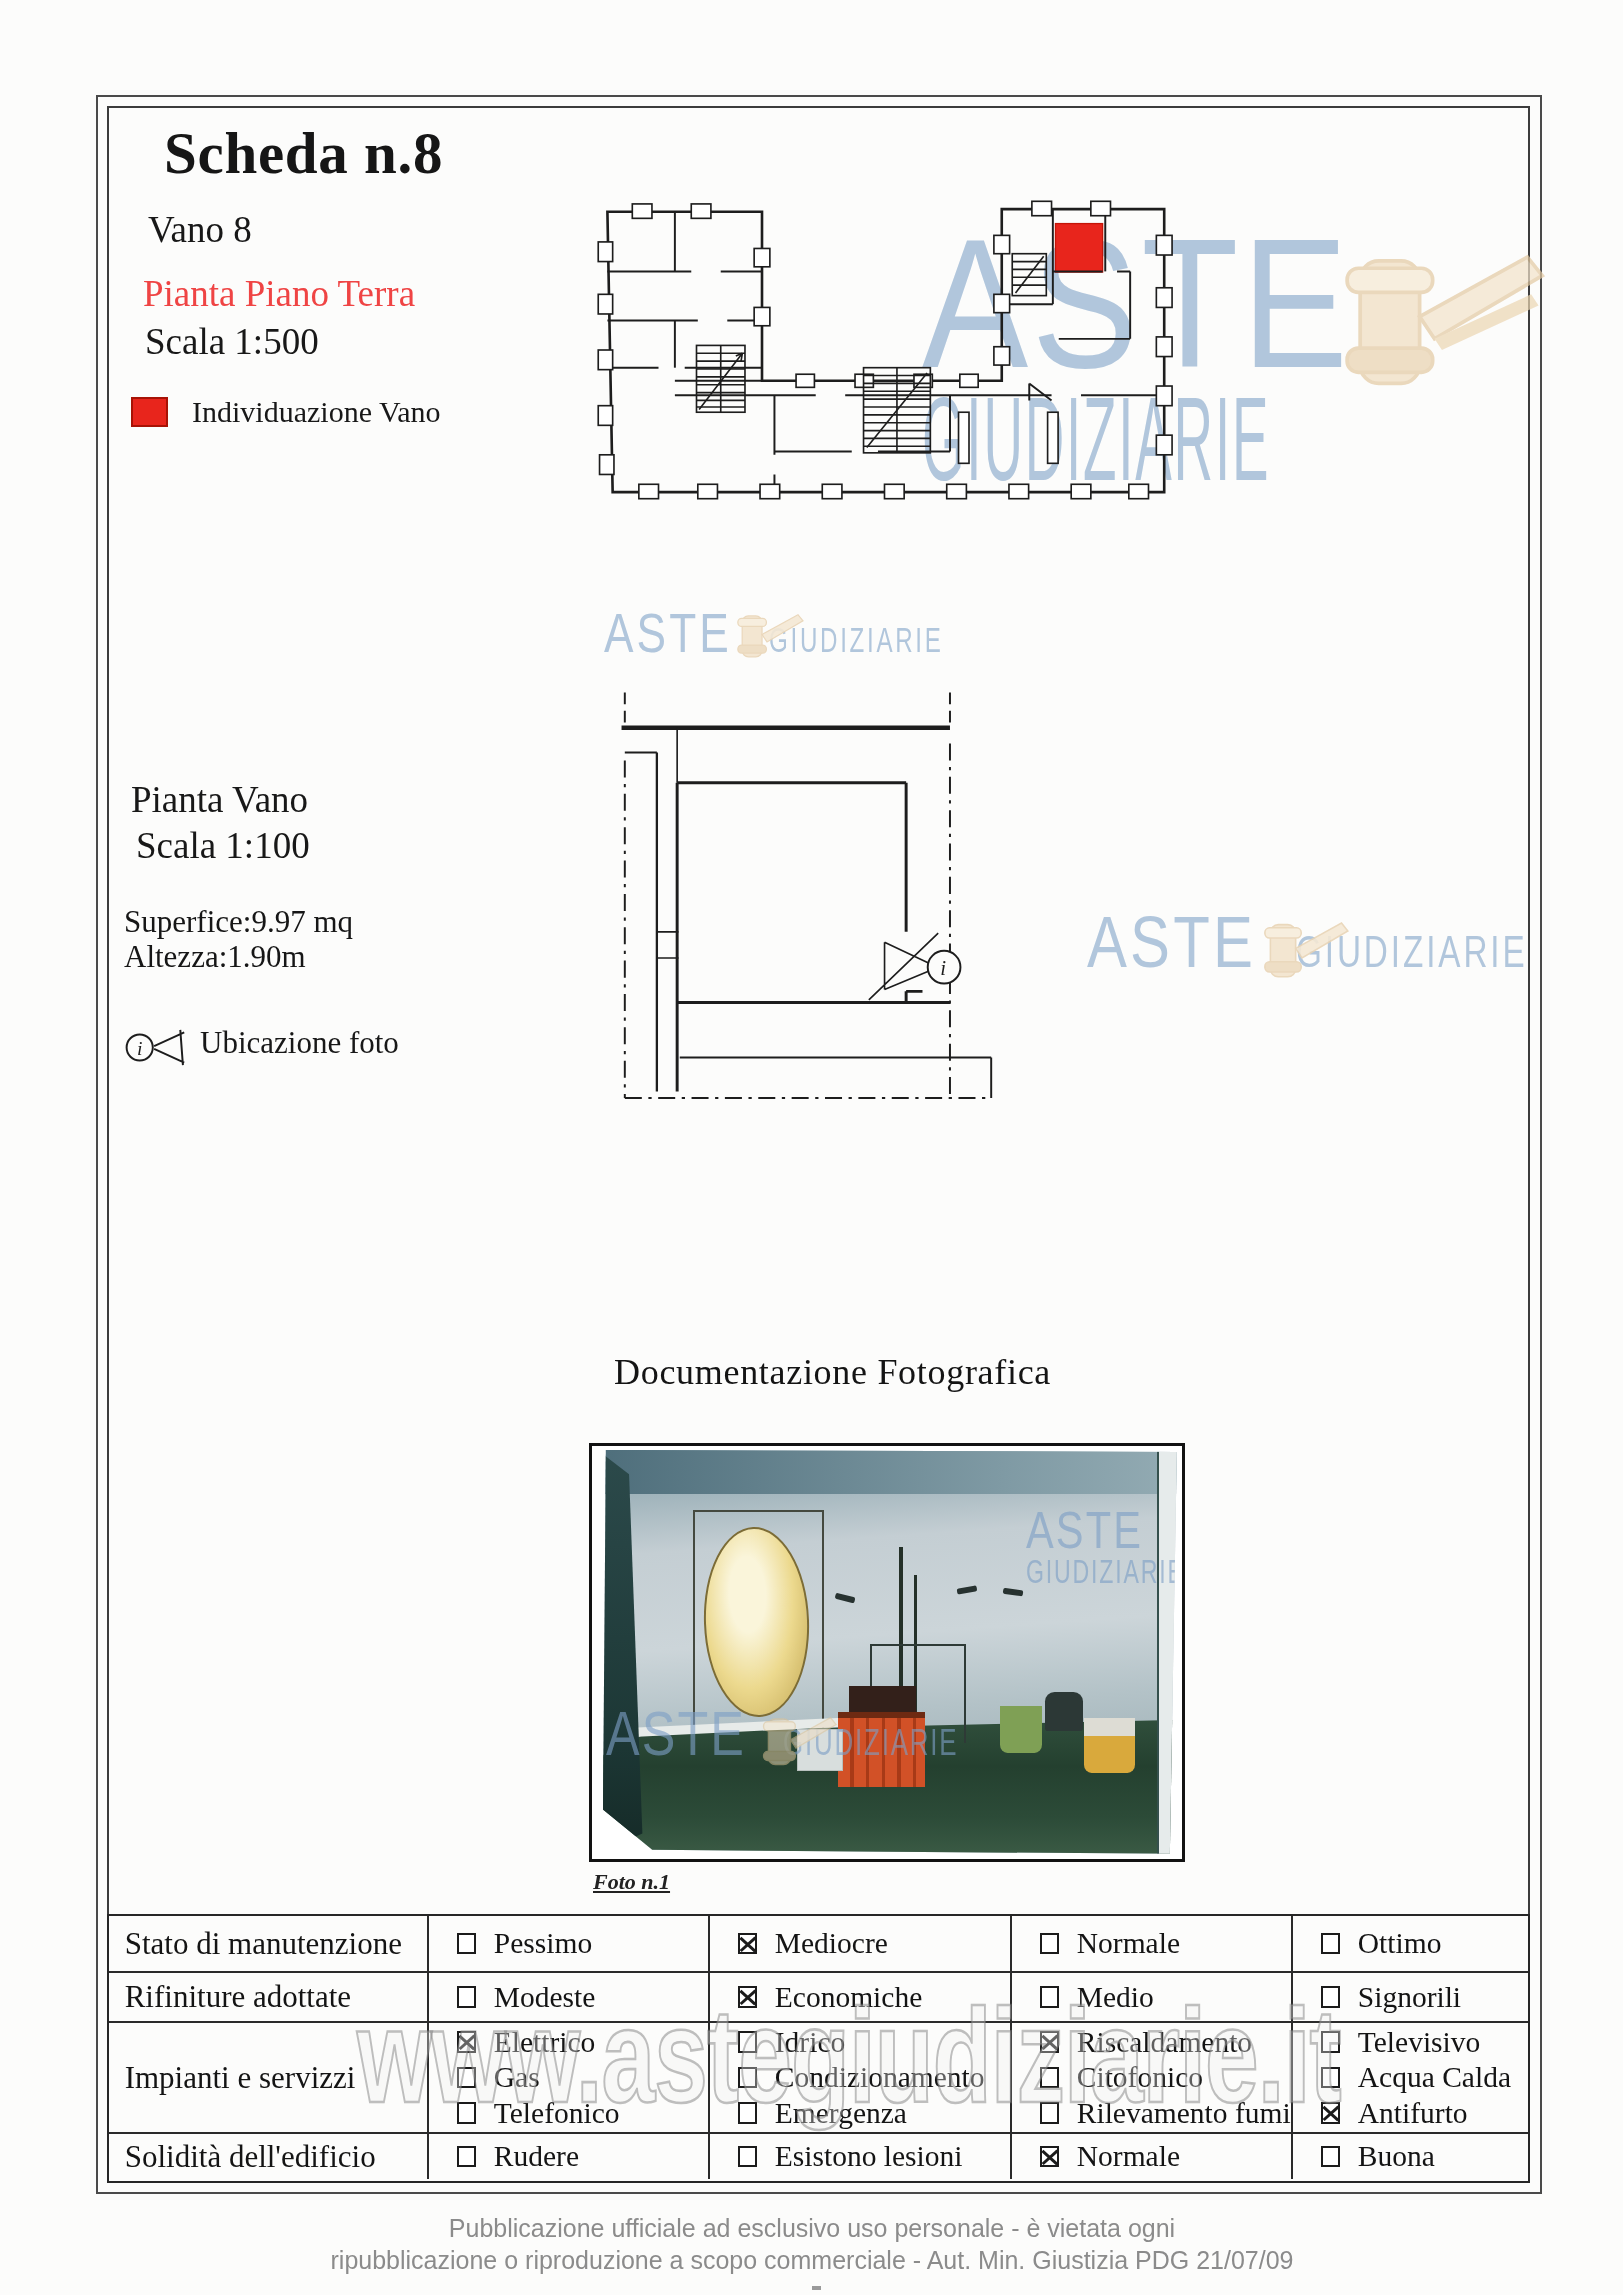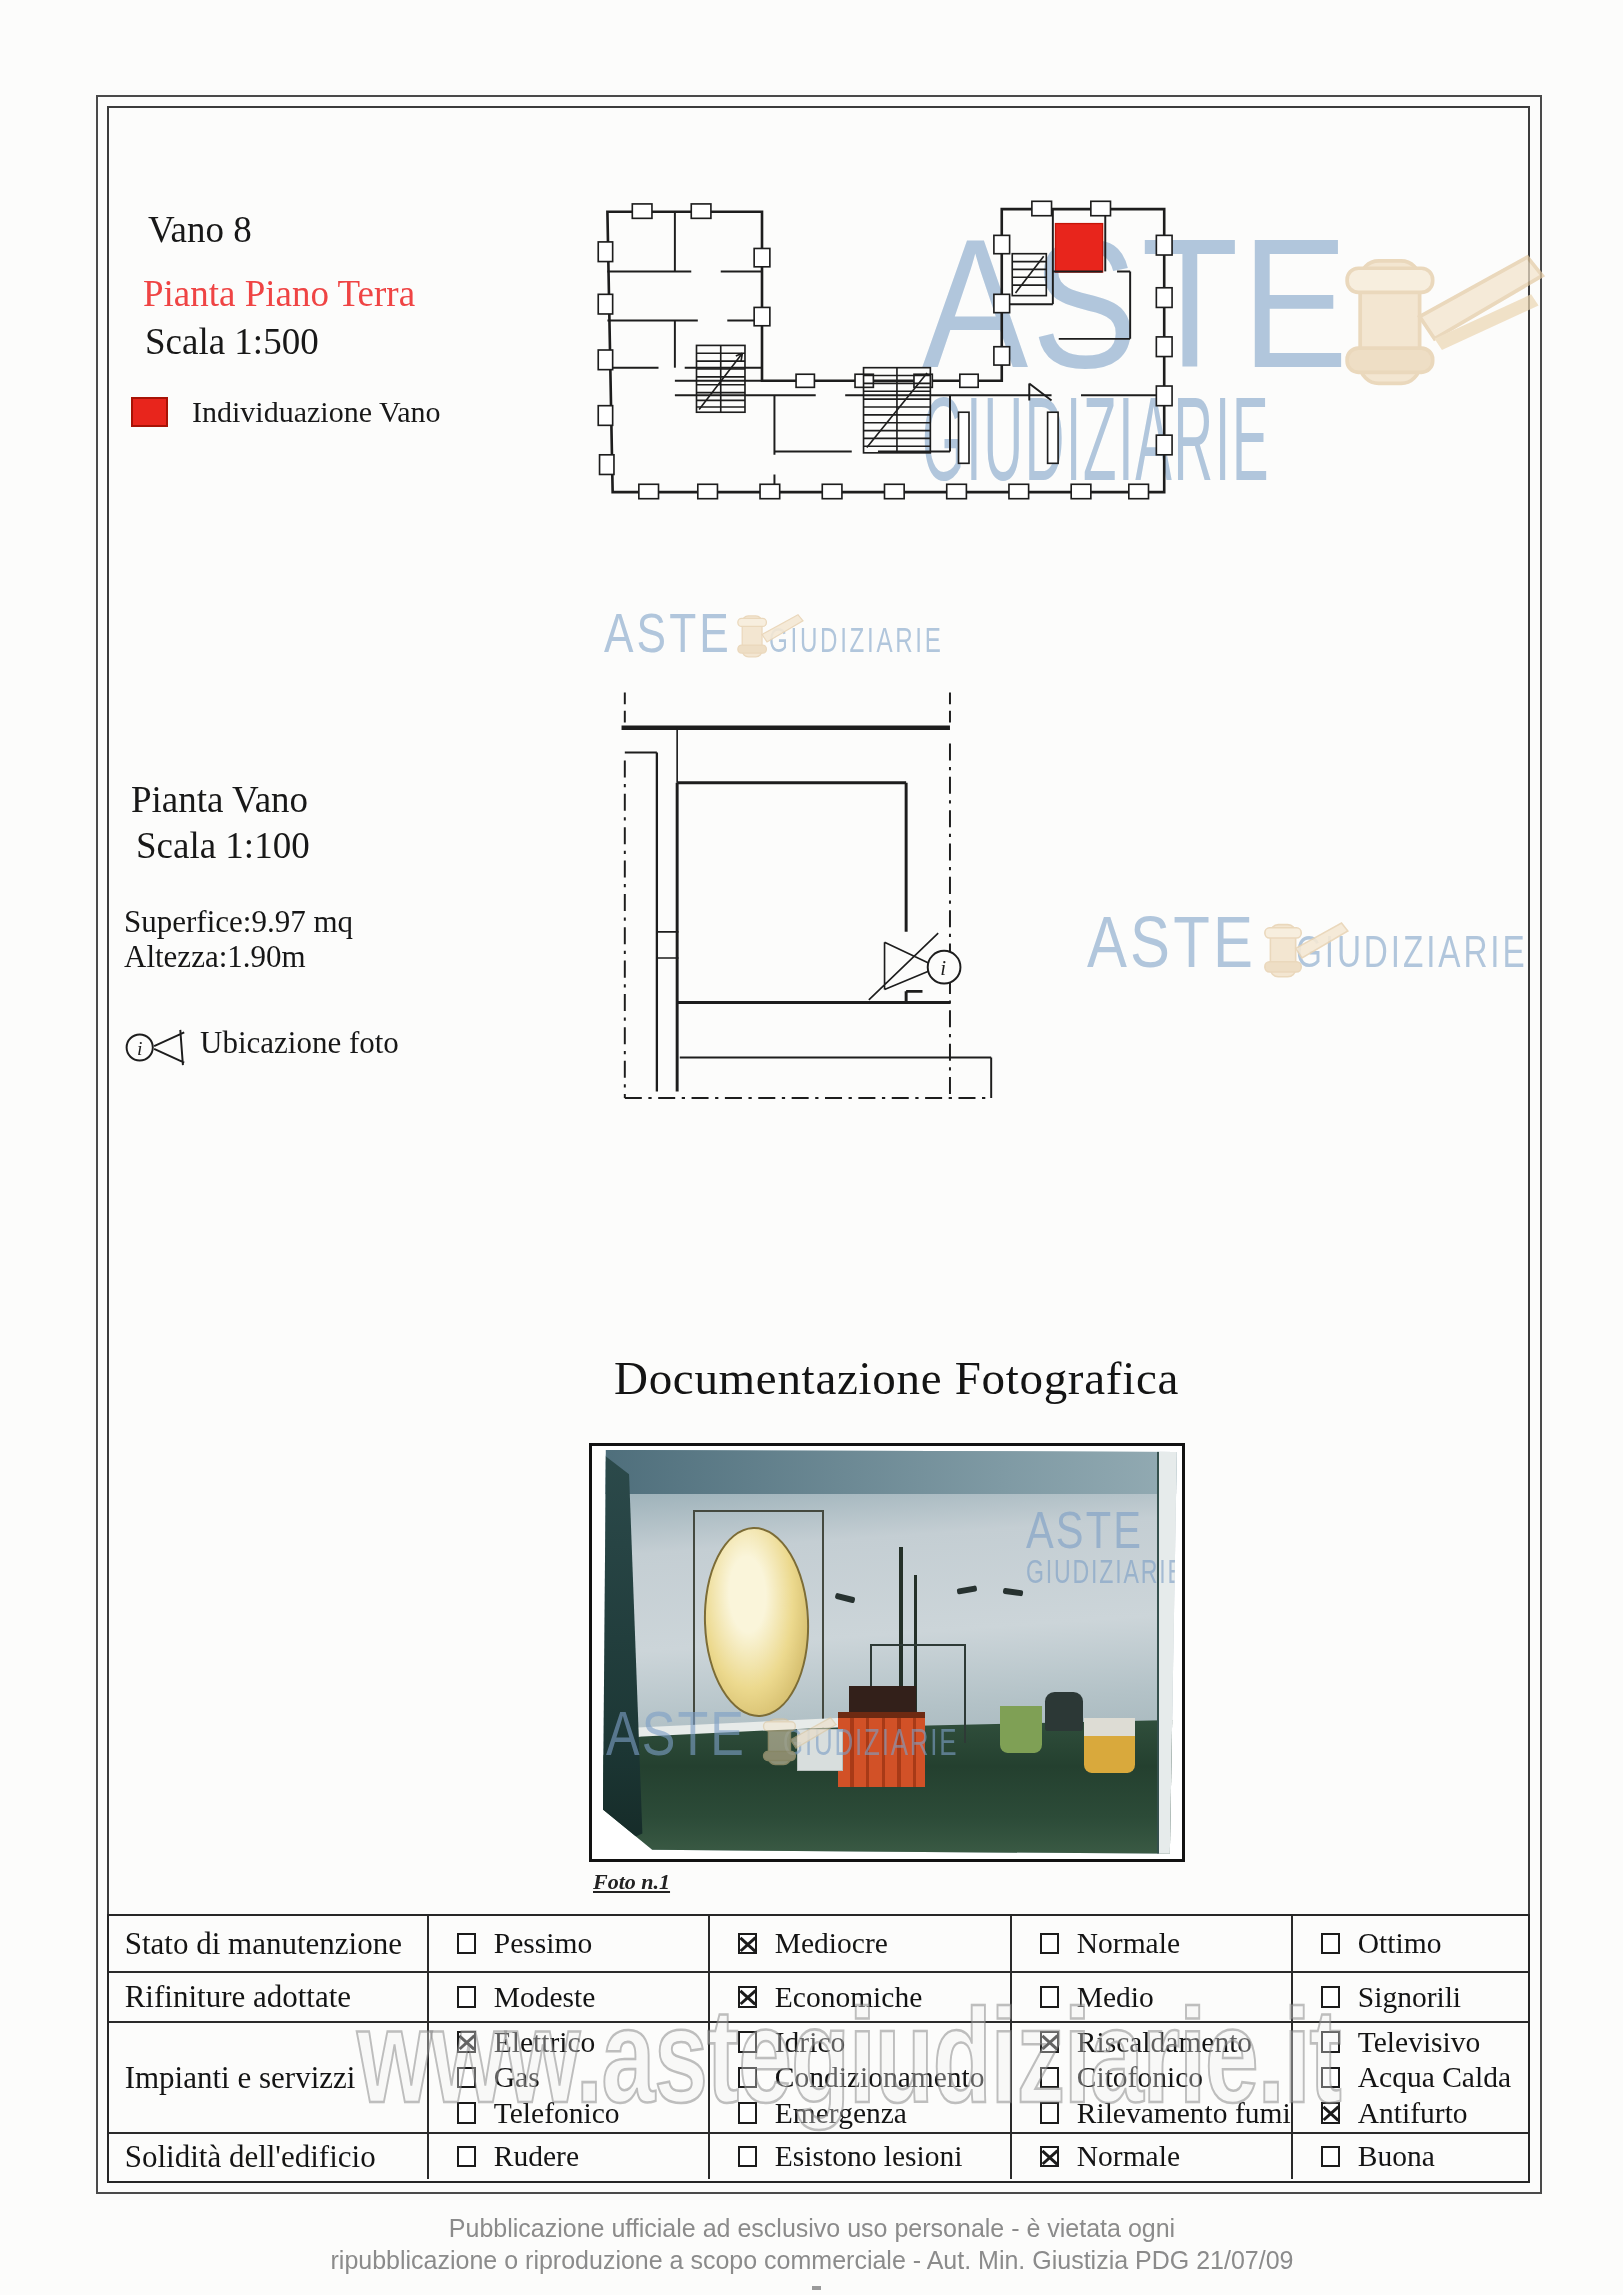--- a/index.html
+++ b/index.html
@@ -18,21 +18,21 @@
   .room-label{left:148px;top:208px;font-size:37px;color:#181818;}
   .plan1-title{left:143px;top:263px;font-size:37px;color:#ef4444;margin-top:9px;}
   .plan1-scale{left:145px;top:320px;font-size:37px;color:#181818;}
   .legend-swatch{left:131px;top:397px;width:37px;height:29.5px;background:#e8251c;border:2px solid #a81205;box-sizing:border-box;}
   .legend-label{left:192px;top:395px;font-size:30px;color:#181818;}
   .plan2-title{left:131px;top:778px;font-size:37px;color:#181818;}
   .plan2-scale{left:136px;top:824px;font-size:37px;color:#181818;}
   .surface-line{left:124px;top:904px;font-size:31px;color:#161616;}
   .height-line{left:124px;top:939px;font-size:31px;color:#161616;}
   .camloc-label{left:200px;top:1025px;font-size:31px;color:#181818;}
-  .photo-section-title{left:614px;top:1351px;font-size:47px;color:#141414;letter-spacing:0.7px;}
+  .photo-section-title{left:614px;top:1351px;font-size:36px;color:#141414;letter-spacing:0.7px;}
   .photo-caption{left:593px;top:1869px;font-size:22px;font-style:italic;font-weight:600;color:#222;text-decoration:underline;}
 
   
   .wm{position:absolute;color:#9db8d4;opacity:.78;line-height:.95;pointer-events:none;}
   .wm .w{display:inline-block;transform-origin:left center;font-family:"Liberation Sans",sans-serif;letter-spacing:3.9px;}
   .wm .gavel{position:absolute;opacity:.9;}
   .wm-a{left:922px;top:217px;}
   .wm-a .w1{font-size:183px;transform:scaleX(.87);}
   .wm-a .w2{font-size:119px;transform:scaleX(.46);margin-top:-9.2px;}
   .wm-a .gavel{left:401px;top:9.2px;width:223px;height:196px;}
@@ -127,20 +127,21 @@
   .footer-mark{position:absolute;left:812px;top:2286px;width:9.2px;height:3.9px;background:#9a9a9a;}
 </style>
 </head>
 <body>
 
 <div class="page">
 
   <div class="frame-outer"></div>
   <div class="frame-inner"></div>
 
+  <div class="abs doc-title">Scheda n.8</div>
   <div class="abs room-label">Vano 8</div>
   <div class="abs plan1-title">Pianta Piano Terra</div>
   <div class="abs plan1-scale">Scala 1:500</div>
   <div class="abs legend-swatch"></div>
   <div class="abs legend-label">Individuazione Vano</div>
 
   <div class="wm wm-a">
     <span class="w w1 wm-word">ASTE</span>
     <span class="w w2 wm-word">GIUDIZIARIE</span>
     <svg class="gavel" viewBox="0 0 120 100">

